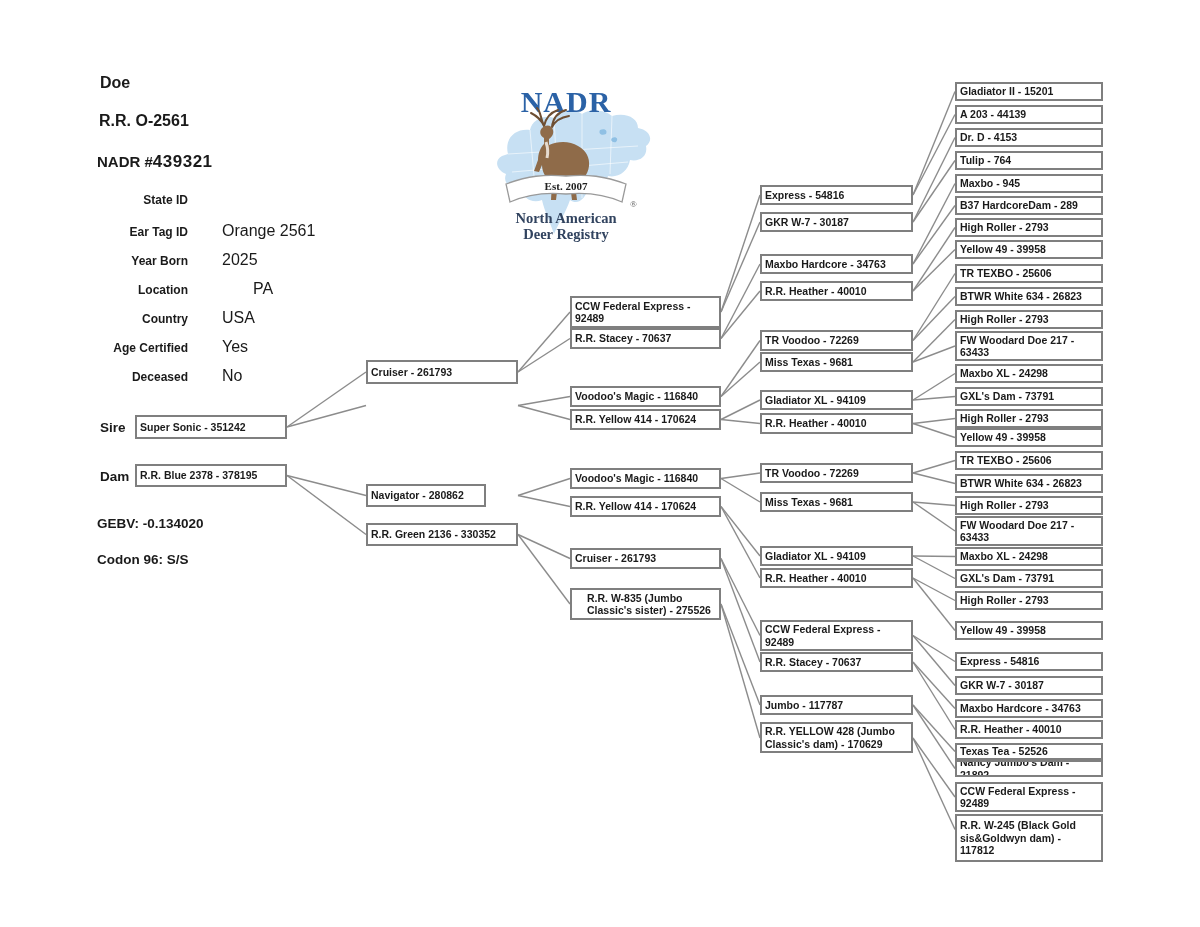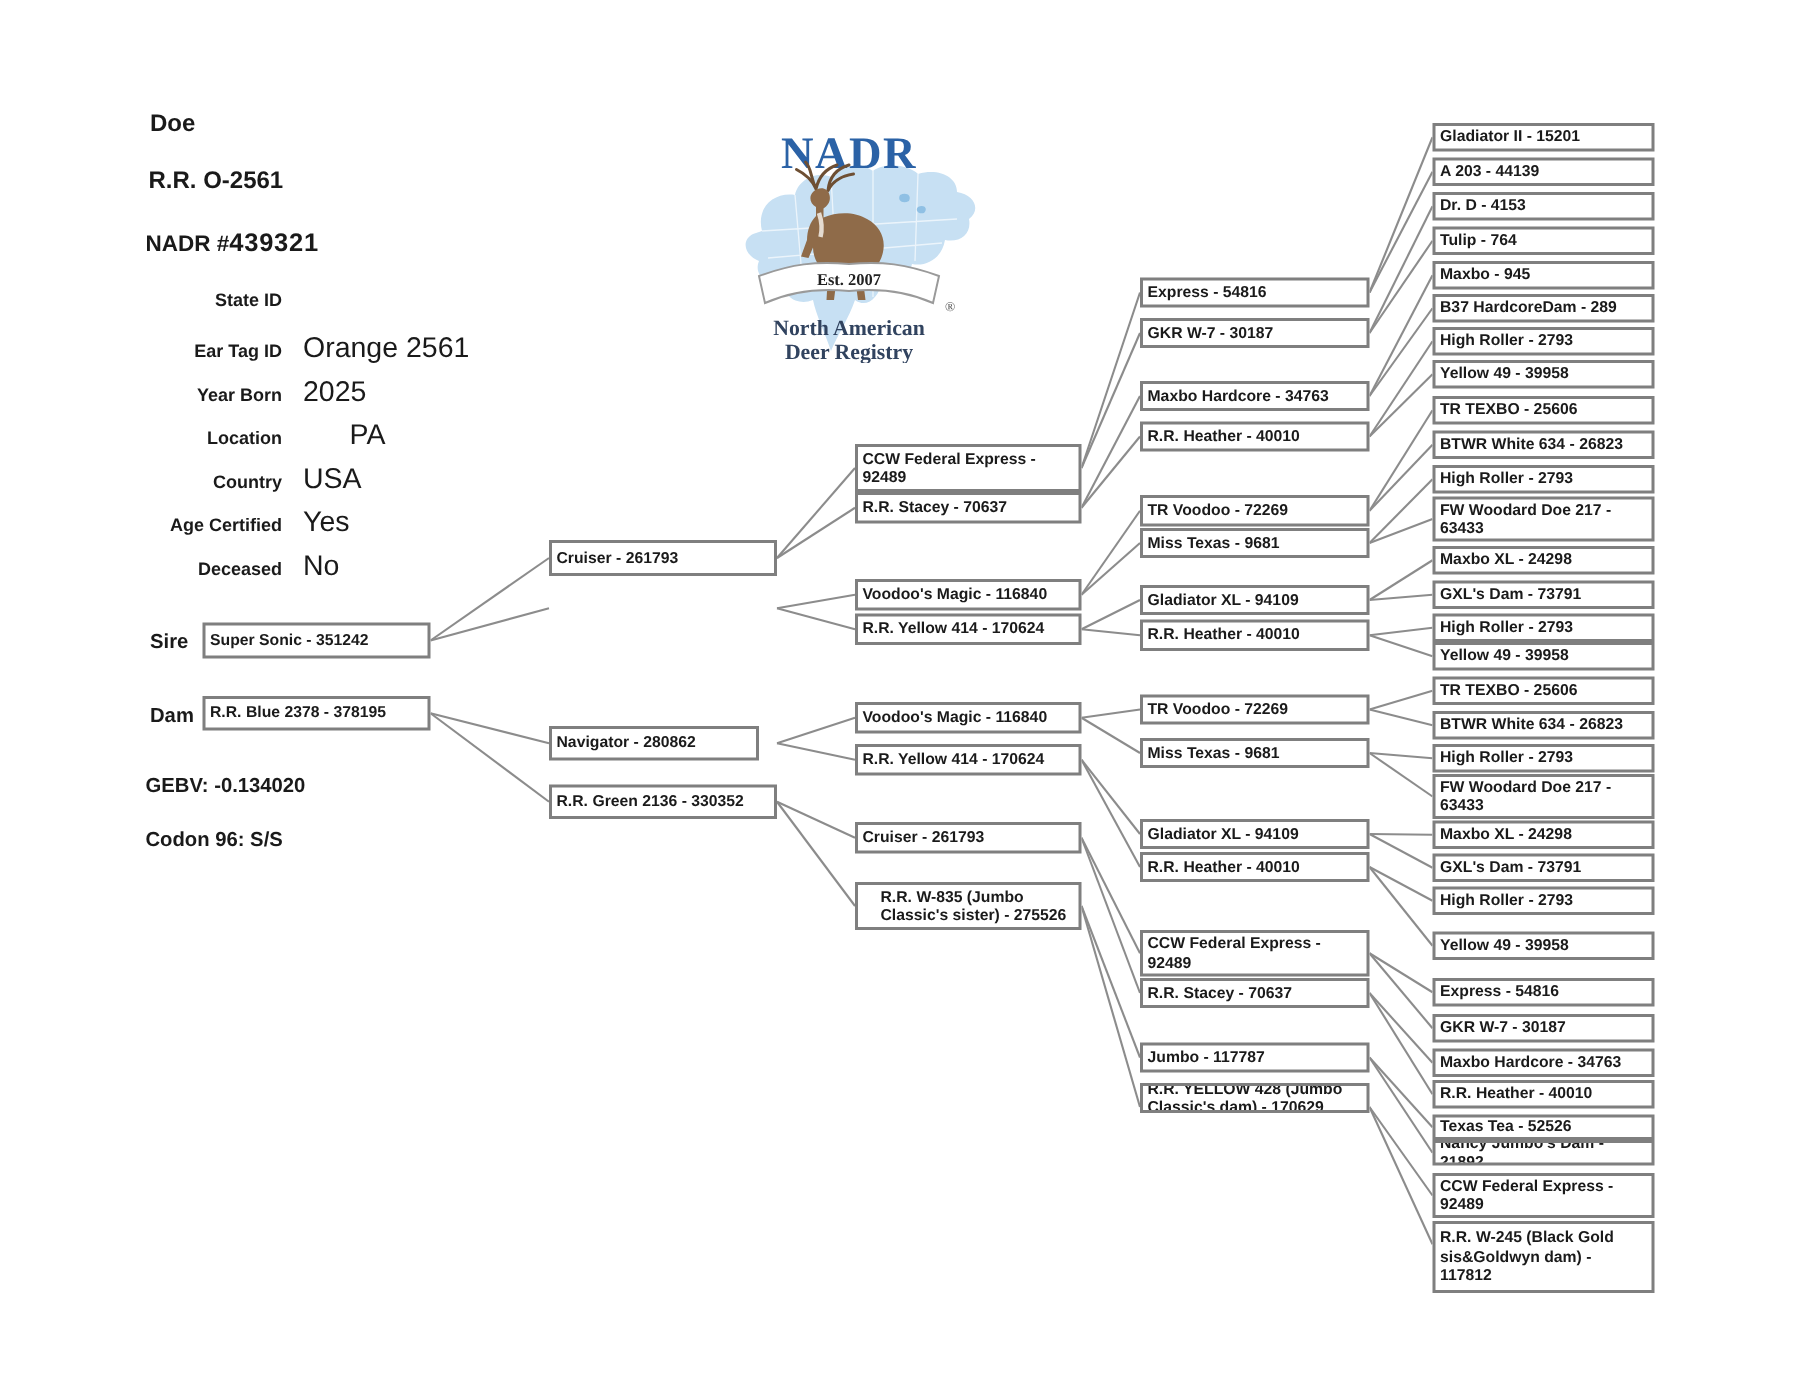--- a/index.html
+++ b/index.html
@@ -10,21 +10,21 @@
   
   .abs { position:absolute; }
   .hdr-doe   { left:100px; top:74px;  font-size:16px; font-weight:bold; }
   .hdr-id    { left:99px;  top:112px; font-size:16px; font-weight:bold; }
   .hdr-nadr  { left:97px;  top:152px; display:flex; align-items:baseline; }
   .hdr-nadr .nadr-label  { font-size:15px; font-weight:bold; }
   .hdr-nadr .nadr-number { font-size:17px; font-weight:bold; letter-spacing:0.5px; }
   .info-panel { position:absolute; left:0; top:0; }
   .info-row   { position:absolute; left:97px; width:280px; display:flex; align-items:baseline; }
   .info-label { display:inline-block; width:91px; text-align:right; font-size:12px; font-weight:bold; }
-  .info-value { margin-left:14px; font-size:19px; }
+  .info-value { margin-left:34px; font-size:16px; }
   .gen-label  { font-size:13.5px; font-weight:bold; }
   .sire-label { left:100px; top:420px; }
   .dam-label  { left:100px; top:469px; }
   .gebv-line  { left:97px; top:516px; font-size:13.5px; font-weight:bold; }
   .codon-line { left:97px; top:552px; font-size:13.5px; font-weight:bold; }
   
   .pedigree { position:absolute; left:0; top:0; width:1200px; height:927px; }
   #edges { position:absolute; left:0; top:0; z-index:0; }
   #edges line { stroke: var(--line-color,#8c8c8c); stroke-width:1.4; }
   .node {
@@ -177,21 +177,21 @@
         <line x1="913" y1="662" x2="955" y2="708.5"></line>
         <line x1="913" y1="662" x2="955" y2="729.5"></line>
         <line x1="913" y1="705" x2="955" y2="751.5"></line>
         <line x1="913" y1="705" x2="955" y2="768.5"></line>
         <line x1="913" y1="738" x2="955" y2="797"></line>
         <line x1="913" y1="738" x2="955" y2="829.5"></line>
       </svg>
   <div class="node" style="left: 135px; top: 415px; width: 152px; height: 24px;">Super Sonic - 351242</div>
       <div class="node" style="left: 135px; top: 464px; width: 152px; height: 23px;">R.R. Blue 2378 - 378195</div>
       <div class="node" style="left: 366px; top: 360px; width: 152px; height: 24px;">Cruiser - 261793</div>
-      <div class="node" style="left: 366px; top: 484px; width: 140px; height: 23px;">Navigator - 280862</div>
+      <div class="node" style="left: 366px; top: 484px; width: 120px; height: 23px;">Navigator - 280862</div>
       <div class="node" style="left: 366px; top: 523px; width: 152px; height: 23px;">R.R. Green 2136 - 330352</div>
       <div class="node" style="left: 570px; top: 296px; width: 151px; height: 32px;">CCW Federal Express - 92489</div>
       <div class="node" style="left: 570px; top: 328px; width: 151px; height: 21px;">R.R. Stacey - 70637</div>
       <div class="node" style="left: 570px; top: 386px; width: 151px; height: 21px;">Voodoo's Magic - 116840</div>
       <div class="node" style="left: 570px; top: 409px; width: 151px; height: 21px;">R.R. Yellow 414 - 170624</div>
       <div class="node" style="left: 570px; top: 468px; width: 151px; height: 21px;">Voodoo's Magic - 116840</div>
       <div class="node" style="left: 570px; top: 496px; width: 151px; height: 21px;">R.R. Yellow 414 - 170624</div>
       <div class="node" style="left: 570px; top: 548px; width: 151px; height: 21px;">Cruiser - 261793</div>
       <div class="node" style="left: 570px; top: 588px; width: 151px; height: 32px; padding-left: 15px;">R.R. W-835 (Jumbo Classic's sister) - 275526</div>
       <div class="node" style="left: 760px; top: 185px; width: 153px; height: 20px;">Express - 54816</div>
@@ -202,21 +202,21 @@
       <div class="node" style="left: 760px; top: 352px; width: 153px; height: 20px;">Miss Texas - 9681</div>
       <div class="node" style="left: 760px; top: 390px; width: 153px; height: 20px;">Gladiator XL - 94109</div>
       <div class="node" style="left: 760px; top: 413px; width: 153px; height: 21px;">R.R. Heather - 40010</div>
       <div class="node" style="left: 760px; top: 463px; width: 153px; height: 20px;">TR Voodoo - 72269</div>
       <div class="node" style="left: 760px; top: 492px; width: 153px; height: 20px;">Miss Texas - 9681</div>
       <div class="node" style="left: 760px; top: 546px; width: 153px; height: 20px;">Gladiator XL - 94109</div>
       <div class="node" style="left: 760px; top: 568px; width: 153px; height: 20px;">R.R. Heather - 40010</div>
       <div class="node" style="left: 760px; top: 620px; width: 153px; height: 31px;">CCW Federal Express - 92489</div>
       <div class="node" style="left: 760px; top: 652px; width: 153px; height: 20px;">R.R. Stacey - 70637</div>
       <div class="node" style="left: 760px; top: 695px; width: 153px; height: 20px;">Jumbo - 117787</div>
-      <div class="node" style="left: 760px; top: 722px; width: 153px; height: 20px;">R.R. YELLOW 428 (Jumbo Classic's dam) - 170629</div>
+      <div class="node" style="left: 760px; top: 722px; width: 153px; height: 31px;">R.R. YELLOW 428 (Jumbo Classic's dam) - 170629</div>
       <div class="node" style="left: 955px; top: 82px; width: 148px; height: 19px;">Gladiator II - 15201</div>
       <div class="node" style="left: 955px; top: 105px; width: 148px; height: 19px;">A 203 - 44139</div>
       <div class="node" style="left: 955px; top: 128px; width: 148px; height: 19px;">Dr. D - 4153</div>
       <div class="node" style="left: 955px; top: 151px; width: 148px; height: 19px;">Tulip - 764</div>
       <div class="node" style="left: 955px; top: 174px; width: 148px; height: 19px;">Maxbo - 945</div>
       <div class="node" style="left: 955px; top: 196px; width: 148px; height: 19px;">B37 HardcoreDam - 289</div>
       <div class="node" style="left: 955px; top: 218px; width: 148px; height: 19px;">High Roller - 2793</div>
       <div class="node" style="left: 955px; top: 240px; width: 148px; height: 19px;">Yellow 49 - 39958</div>
       <div class="node" style="left: 955px; top: 264px; width: 148px; height: 19px;">TR TEXBO - 25606</div>
       <div class="node" style="left: 955px; top: 287px; width: 148px; height: 19px;">BTWR White 634 - 26823</div>

